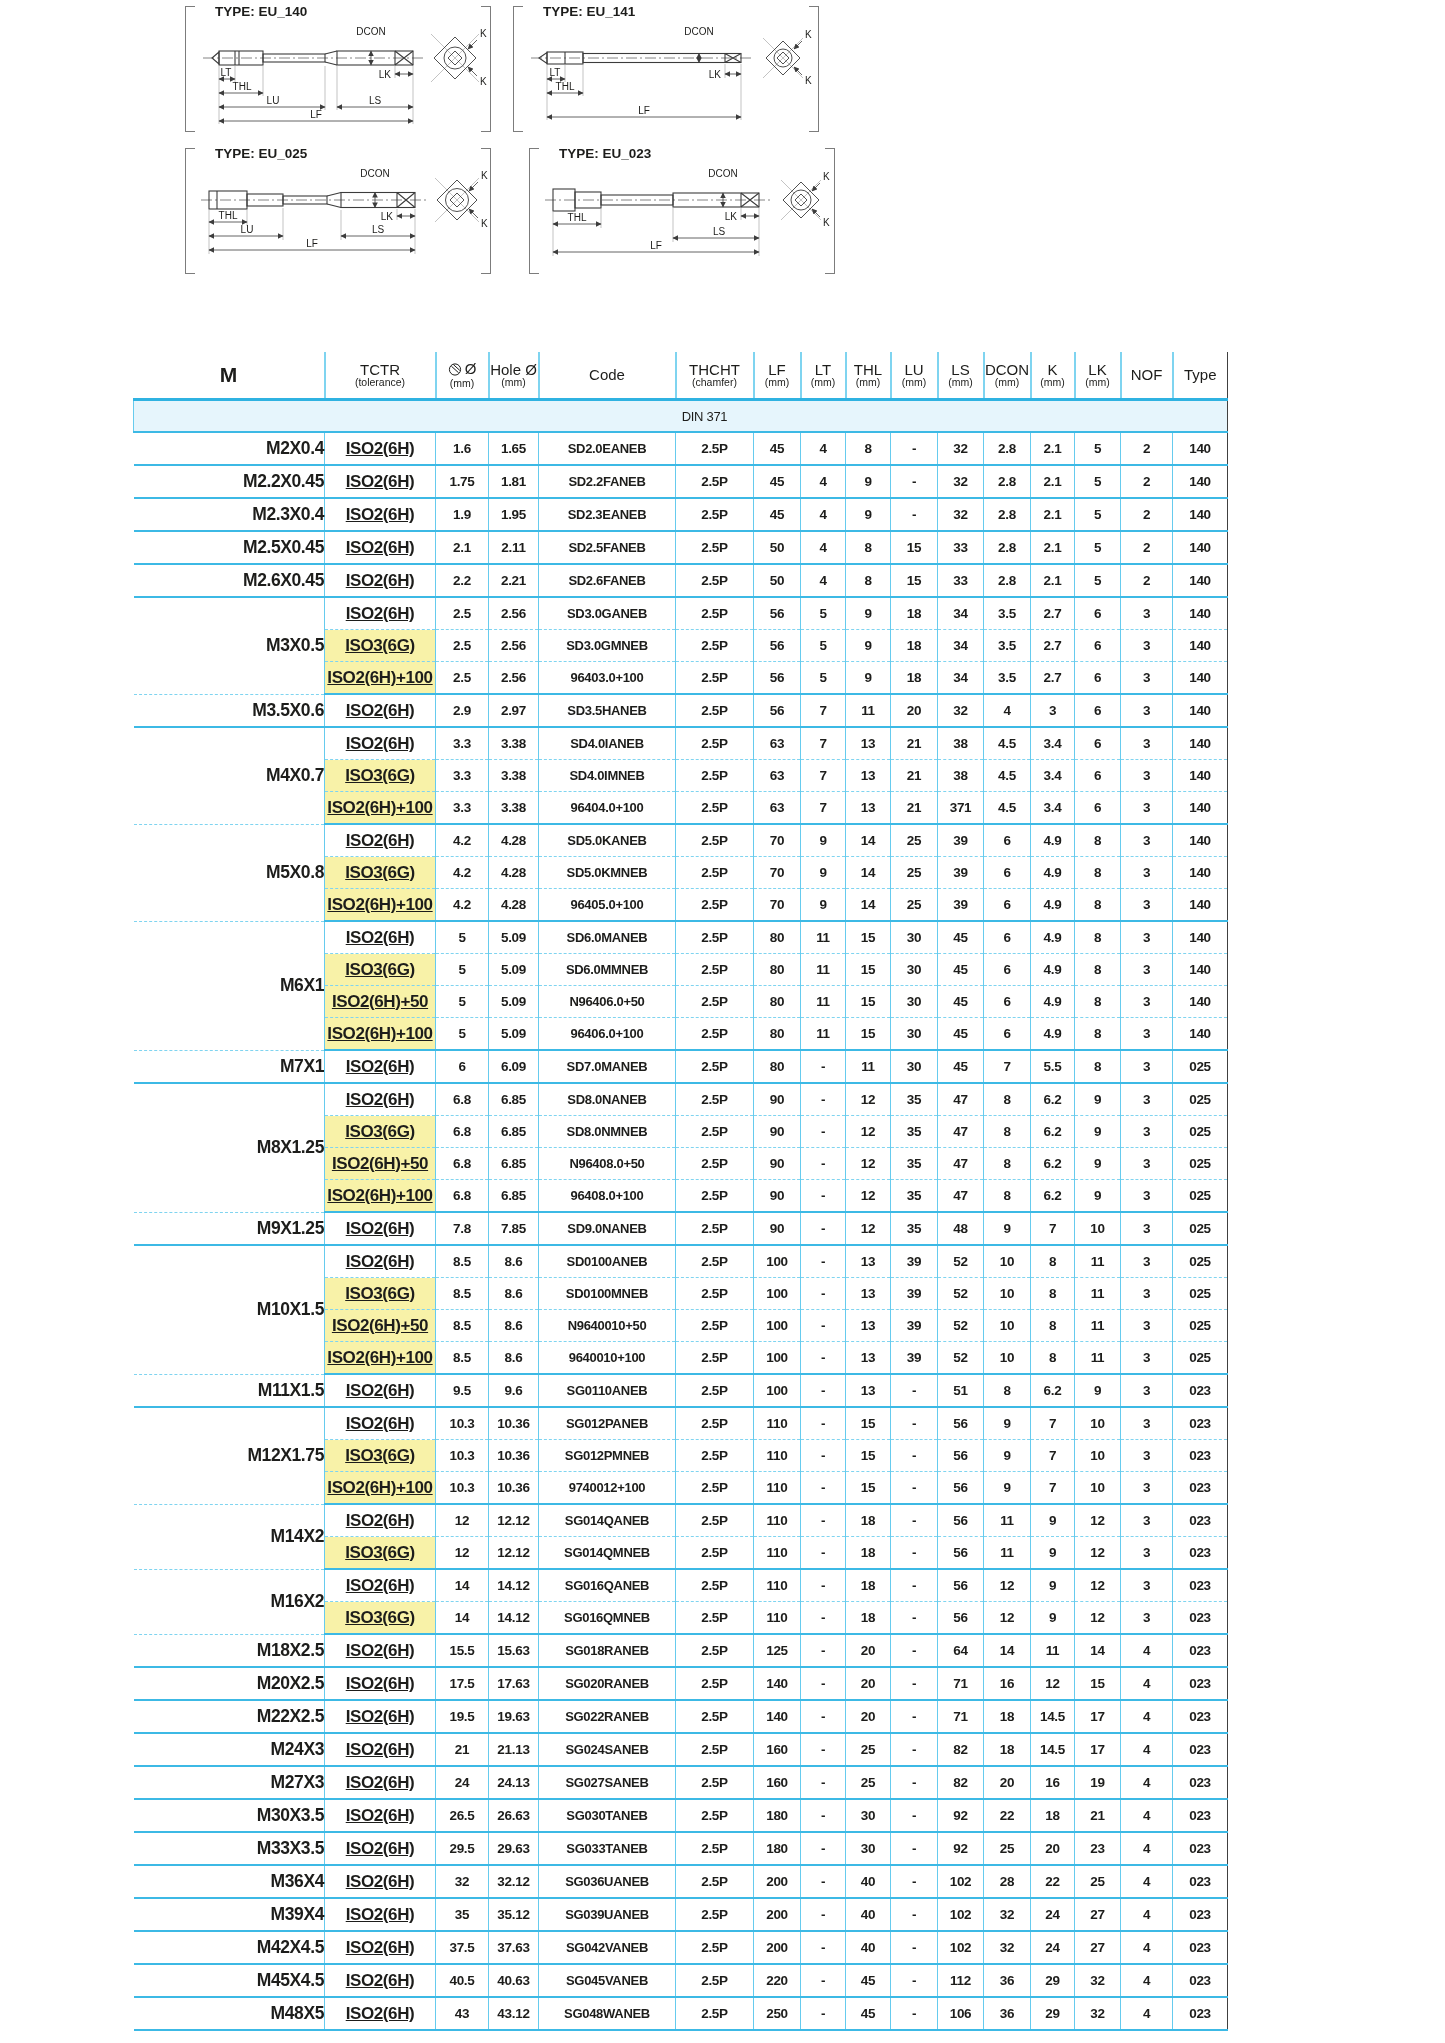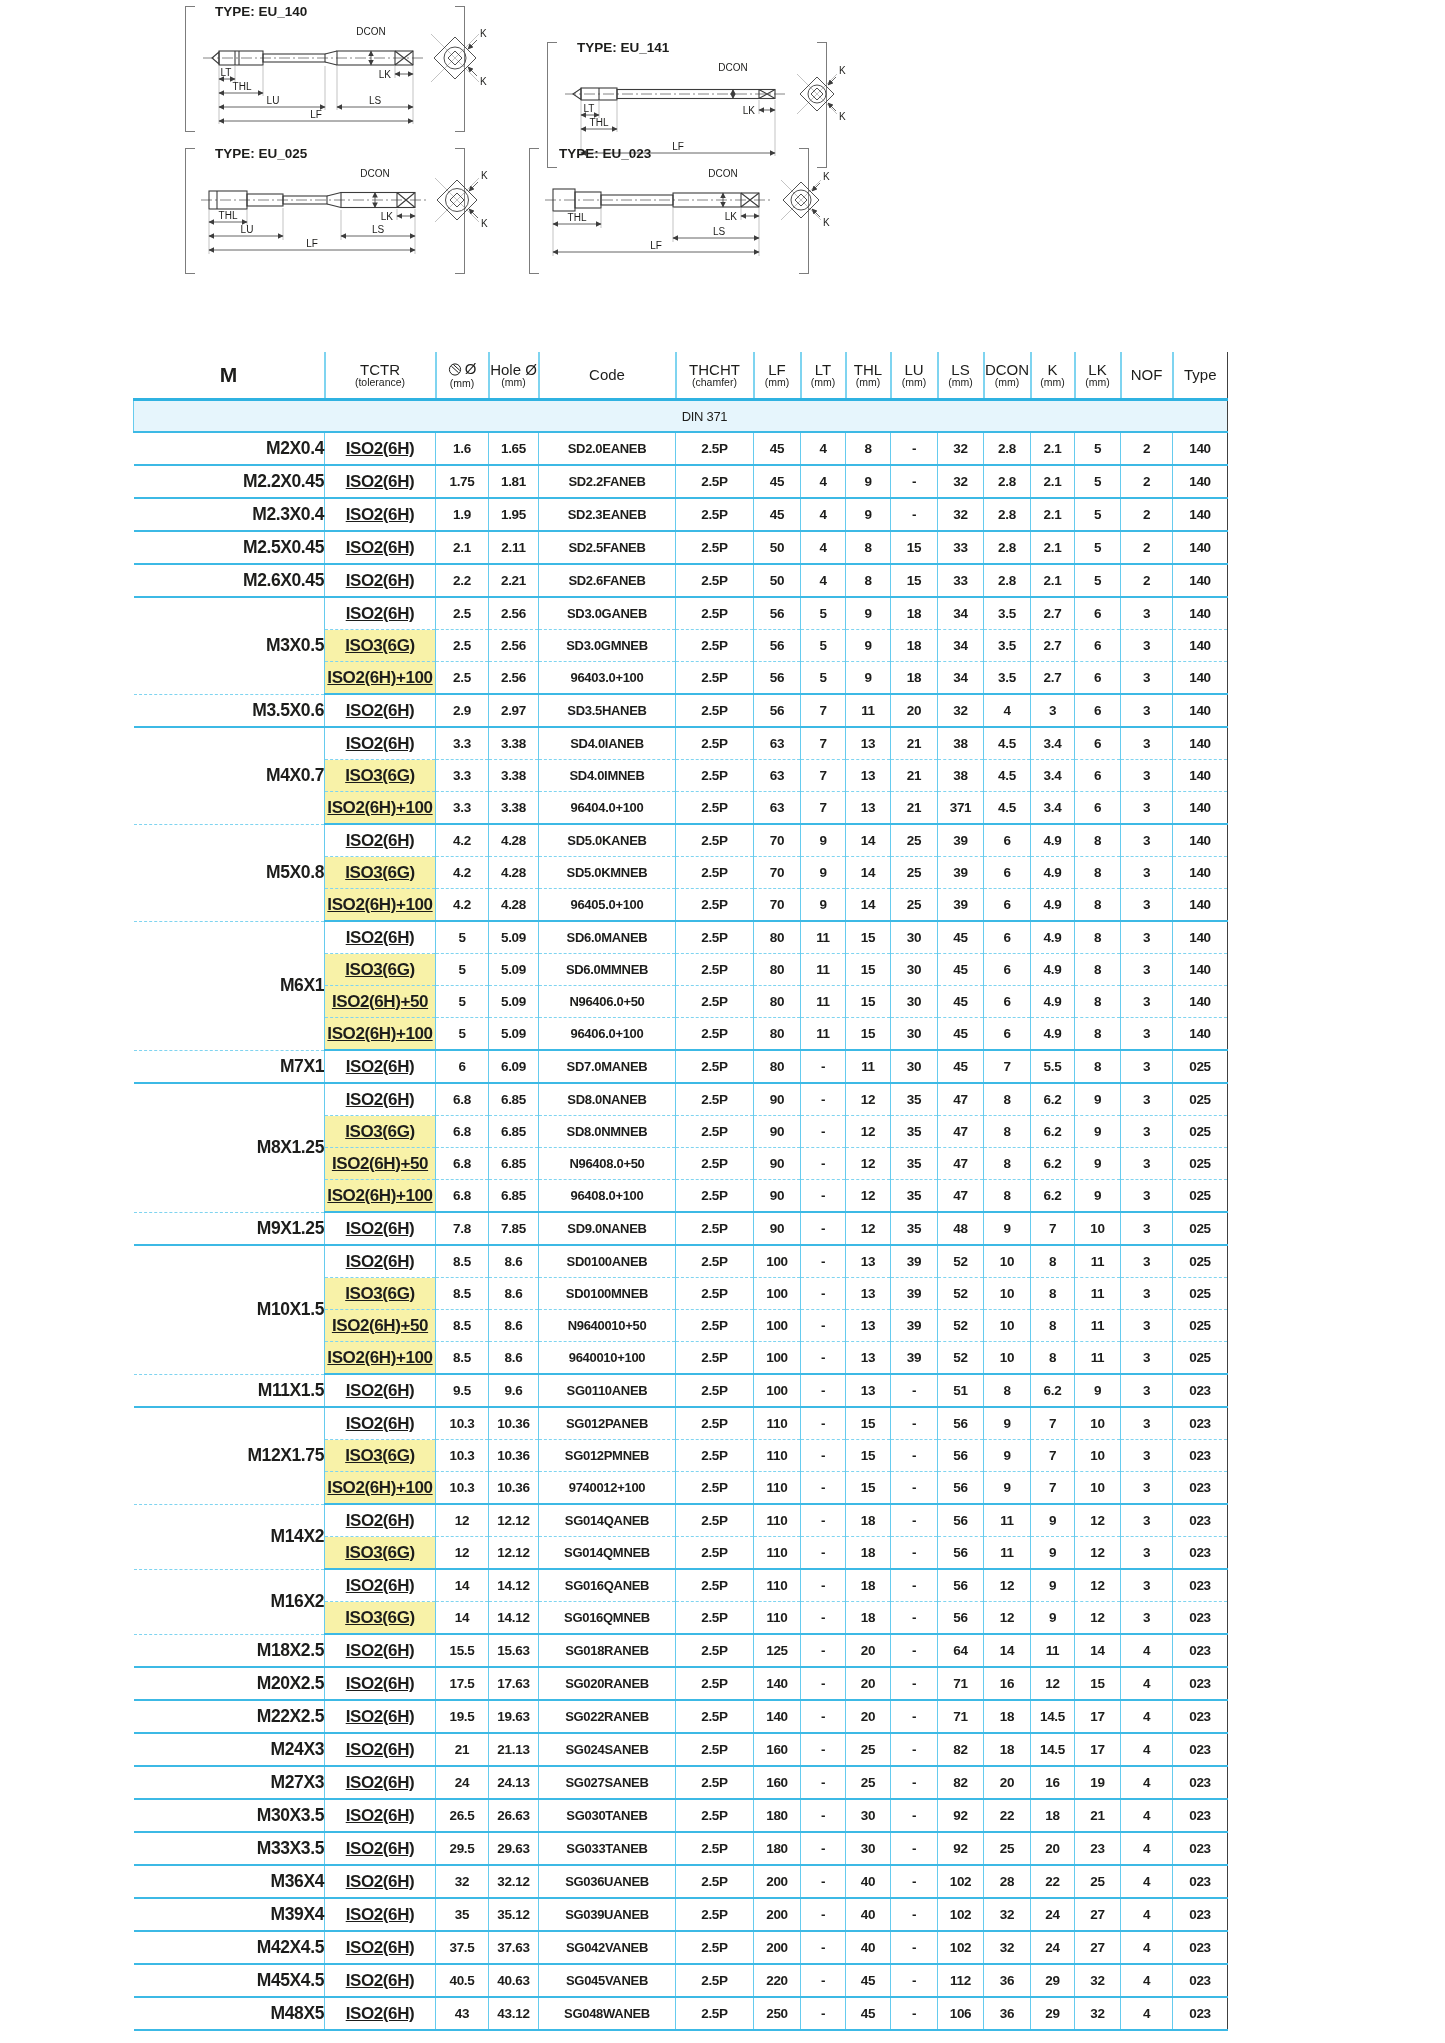--- a/index.html
+++ b/index.html
@@ -1,21 +1,21 @@
 <!DOCTYPE html>
 <html><head>
 <meta charset="utf-8">
 <style>
   html,body{margin:0;padding:0;}
   body{
     width:1445px;height:2043px;position:relative;background:#ffffff;
     font-family:"Liberation Sans", sans-serif;color:#1d1d1b;overflow:hidden;
   }
   
-  .diag{position:absolute;width:280px;height:130px;}
+  .diag{position:absolute;width:306px;height:130px;}
   .bracket{position:absolute;top:2px;bottom:2px;width:9px;}
   .bracket.bl{left:0;border-left:1.6px solid #7c7c7c;border-top:1.6px solid #7c7c7c;border-bottom:1.6px solid #7c7c7c;}
   .bracket.br{right:0;border-right:1.6px solid #7c7c7c;border-top:1.6px solid #7c7c7c;border-bottom:1.6px solid #7c7c7c;}
   .diag-title{position:absolute;left:30px;top:0;font-size:13.5px;font-weight:bold;letter-spacing:0;}
   .diag svg{position:absolute;left:0;top:18px;}
   .o{fill:none;stroke:#3c3c3c;stroke-width:1.1;}
   .o2{fill:none;stroke:#3c3c3c;stroke-width:0.9;}
   .cl{stroke:#666;stroke-width:0.8;stroke-dasharray:11 3 2 3;fill:none;}
   .ex{stroke:#9a9a9a;stroke-width:0.6;fill:none;}
   .dim{stroke:#3c3c3c;stroke-width:0.8;fill:none;}
@@ -98,21 +98,21 @@
     <polygon class="o2" points="270,15 291,36 270,57 249,36"></polygon>
     <circle class="o2" cx="270" cy="36" r="11"></circle>
     <polygon class="o2" points="270,29 277,36 270,43 263,36"></polygon>
     <line class="dim" x1="292" y1="18" x2="283" y2="27" marker-end="url(#ah)"></line>
     <text class="lbl" x="295" y="15">K</text>
     <line class="dim" x1="292" y1="54" x2="283" y2="45" marker-end="url(#ah)"></line>
     <text class="lbl" x="295" y="63">K</text>
   </svg>
 </div>
 
-<div class="diag" style="left:547px;top:4px;margin-top:36px;">
+<div class="diag" style="left:513px;top:4px;">
   <div class="bracket bl"></div>
   <div class="bracket br"></div>
   <div class="diag-title">TYPE: EU_141</div>
   <svg width="305" height="108" viewBox="0 0 305 108">
     <line class="cl" x1="18" y1="36" x2="240" y2="36"></line>
     <path class="o" d="M26 36 L34 30.5 L34 41.5 Z"></path>
     <rect class="o" x="34" y="30" width="36" height="12"></rect>
     <line class="o" x1="52" y1="30" x2="52" y2="42"></line>
     <rect class="o" x="70" y="31.5" width="158" height="9"></rect>
     <path class="o" d="M212 31.5 L212 40.5 M212 31.5 L228 40.5 M212 40.5 L228 31.5"></path>

